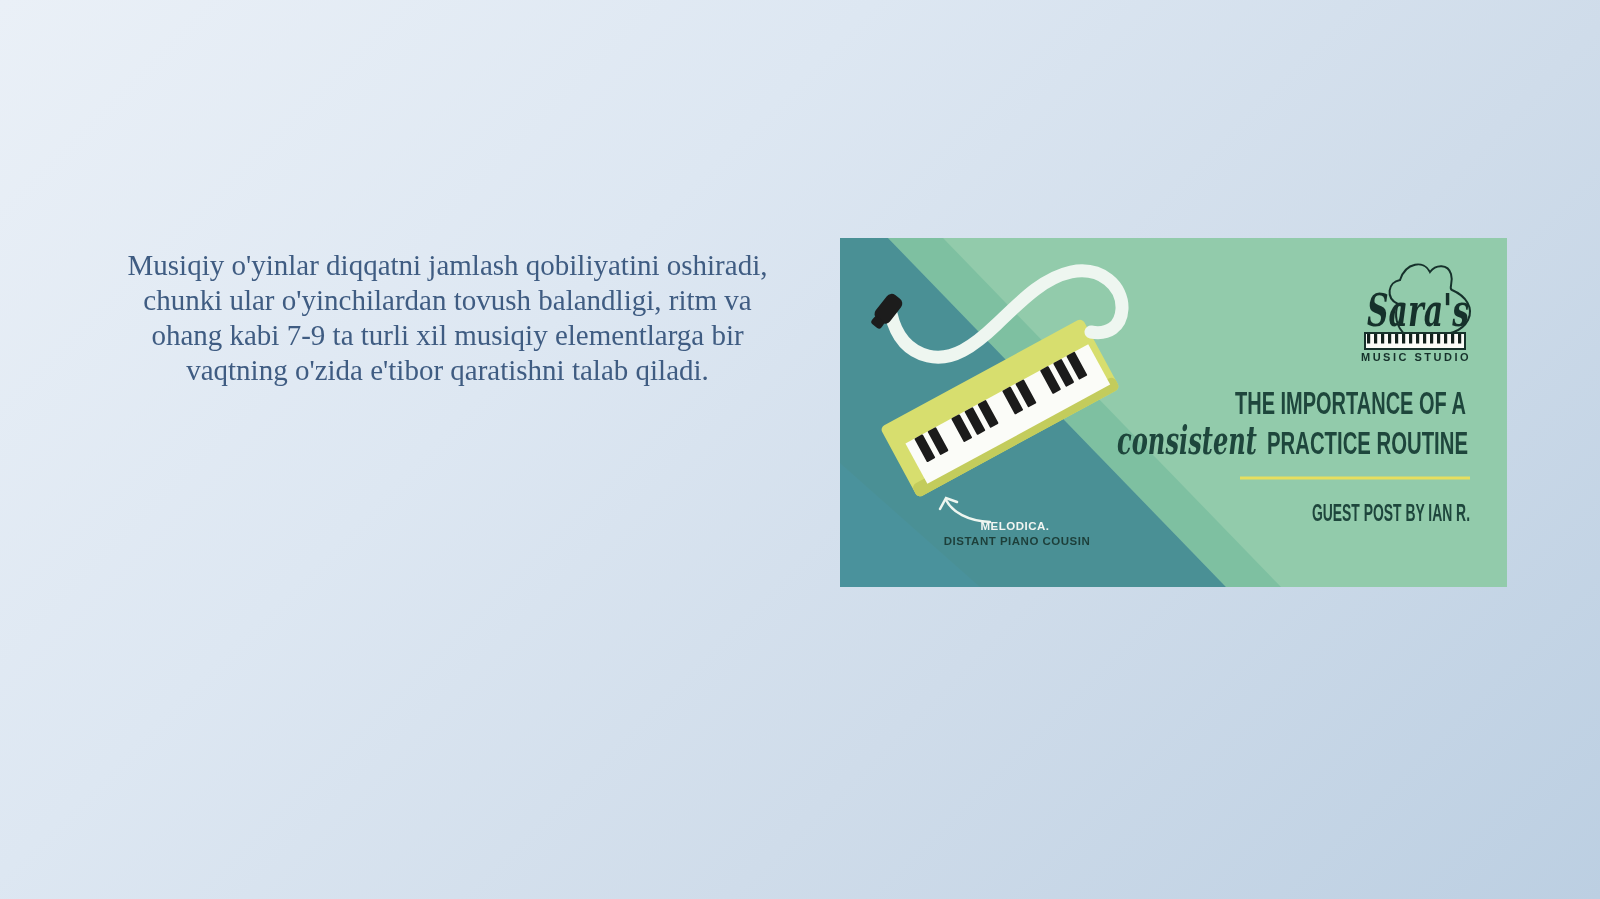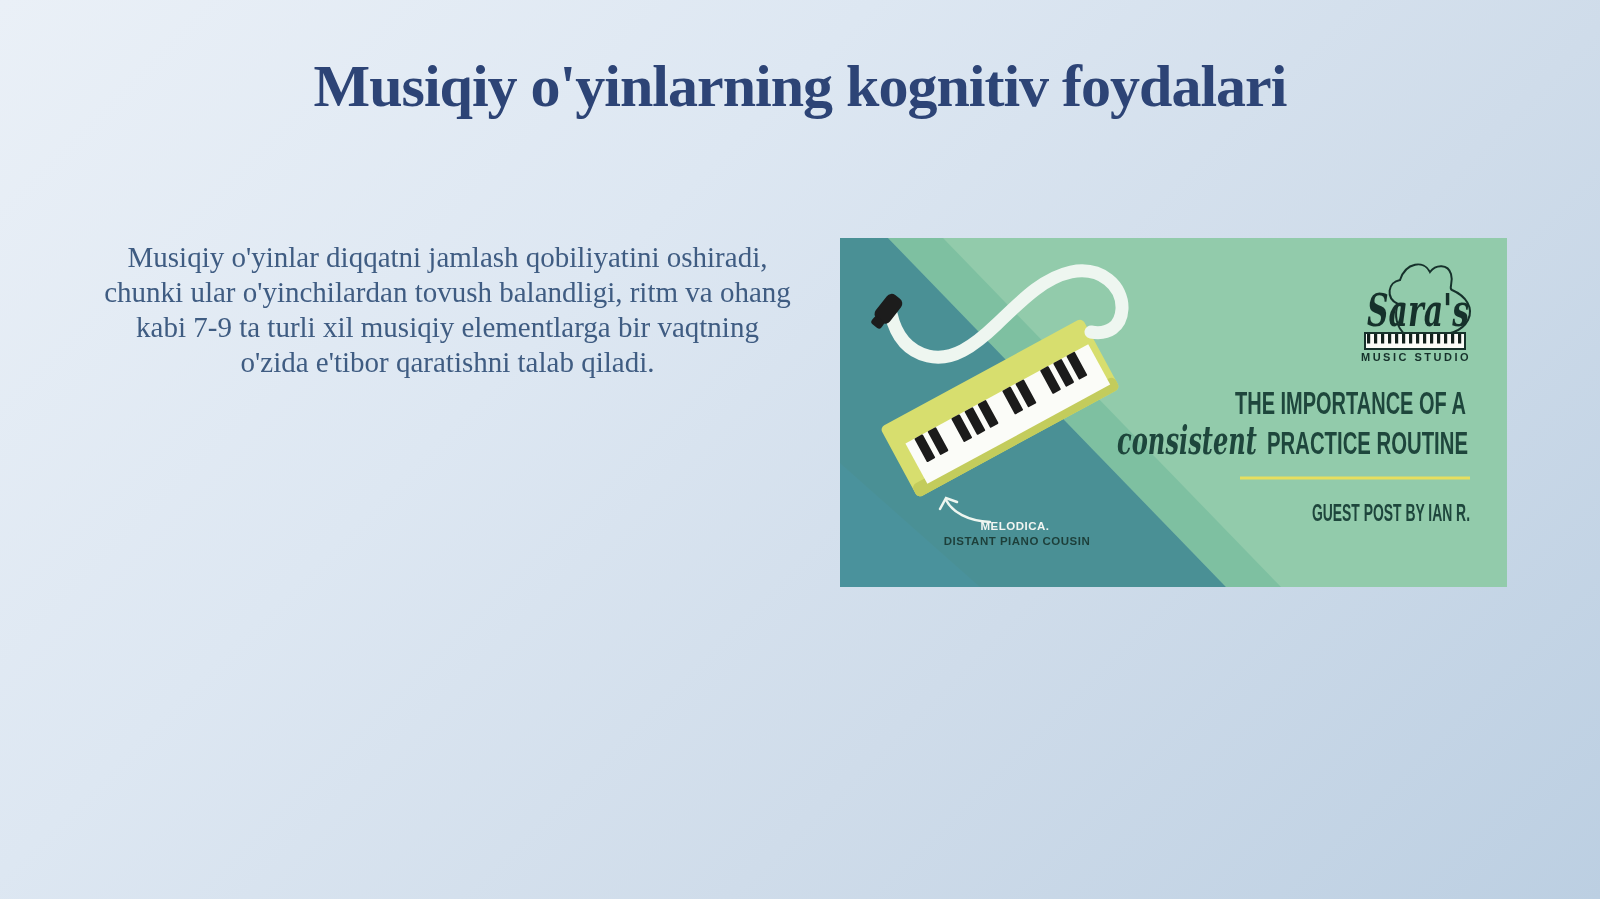--- a/index.html
+++ b/index.html
@@ -13,38 +13,37 @@
     position:absolute;top:52px;left:0;width:1600px;
     text-align:center;
     font-size:60px;font-weight:bold;letter-spacing:-1px;
     color:#2d4476;
   }
   .text-column{
     position:absolute;left:100px;top:240px;width:695px;
     text-align:center;color:#3f5c82;
   }
   .para-1{
-    font-size:29px;line-height:35px;margin:0;
+    font-size:29px;line-height:35px;margin:8px;
   }
   .para-2{
     font-size:38px;line-height:47px;margin:36px 0 0 0;
   }
   .banner{
     position:absolute;left:840px;top:238px;width:667px;height:349px;
   }
   .banner svg{display:block;width:667px;height:349px;}
   .banner text{font-family:"Liberation Sans","DejaVu Sans",sans-serif;}
   .banner .script{font-family:"DejaVu Serif","Liberation Serif",serif;font-style:italic;}
 </style>
 </head>
 <body>
 
 <div class="slide">
 
-  <div class="slide-title">Musiqiy o'yinlarning kognitiv foydalari</div>
 
   <div class="text-column">
     <p class="para-1">Musiqiy o'yinlar diqqatni jamlash qobiliyatini oshiradi, chunki ular o'yinchilardan tovush balandligi, ritm va ohang kabi 7-9 ta turli xil musiqiy elementlarga bir vaqtning o'zida e'tibor qaratishni talab qiladi.</p>
   </div>
 
   <div class="banner">
     <svg viewBox="0 0 667 349" xmlns="http://www.w3.org/2000/svg">
 
       <defs>
         <pattern id="pkeys" width="7" height="16" patternUnits="userSpaceOnUse">

